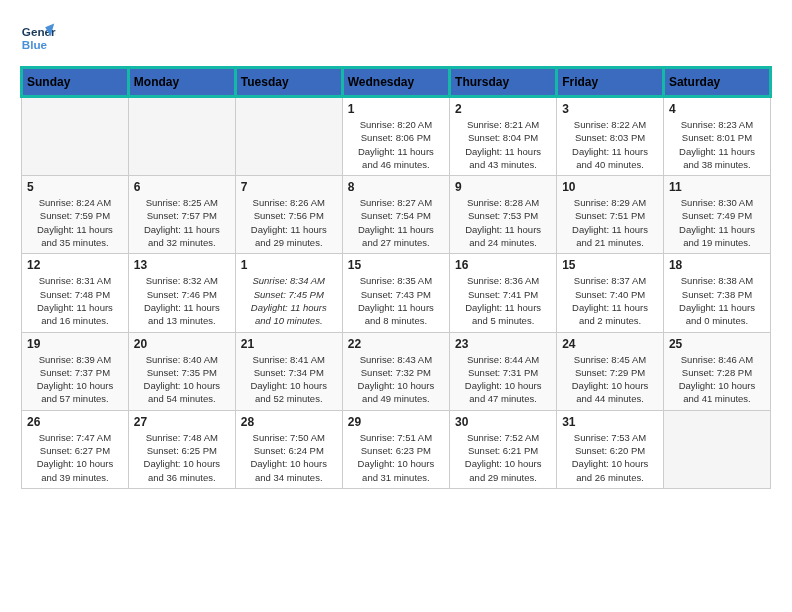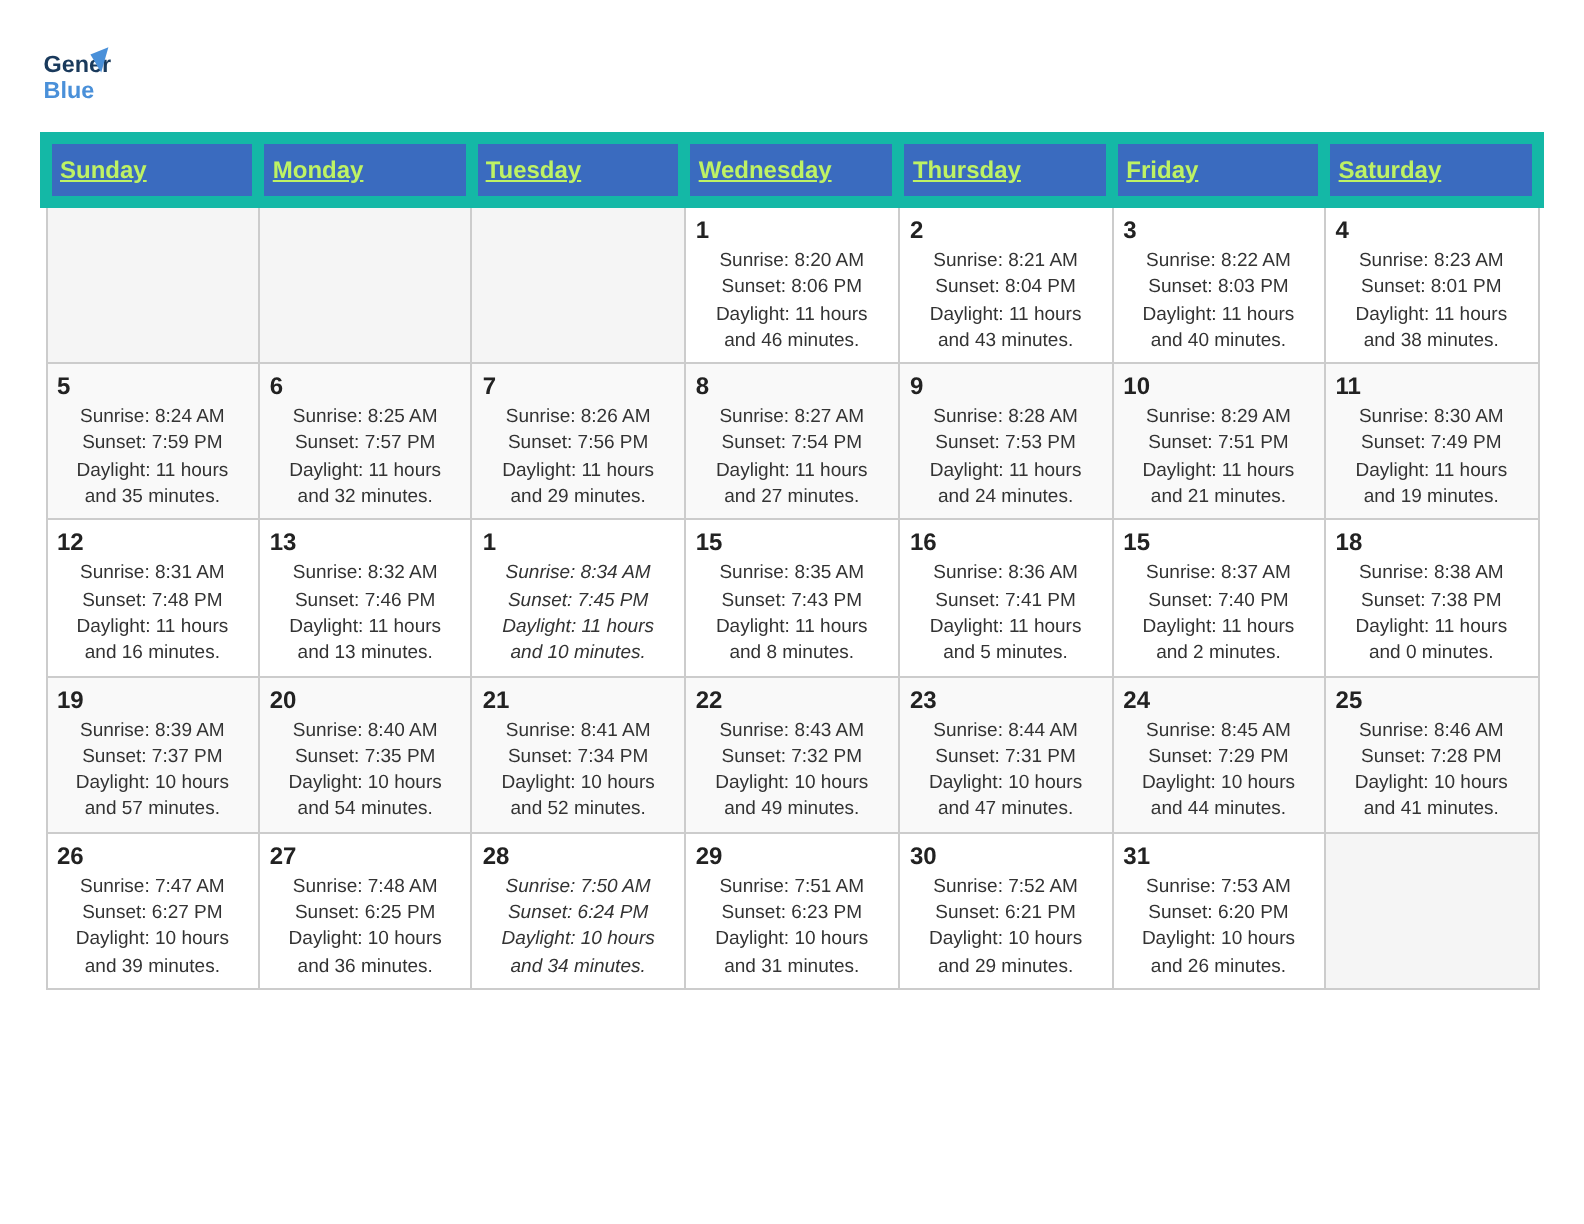--- a/index.html
+++ b/index.html
@@ -37,27 +37,26 @@
       font-size: 14px;
       color: #444;
     }
     .calendar {
       width: 100%;
       border-collapse: collapse;
       border: 1px solid #ccc;
     }
     .calendar th {
       background: #3a6bbf;
-      color: #bef264;
+      color: #000000;
       font-size: 12px;
       font-weight: bold;
       padding: 6px 4px;
-      border: 6px solid #14b8a6;
+      border: 3px solid #14b8a6;
       text-align: left;
-      text-decoration: underline;
     }
     .calendar td {
       border: 1px solid #ccc;
       vertical-align: top;
       padding: 4px 5px;
       width: 108px;
       min-height: 80px;
       font-size: 10px;
       color: #222;
       background: #fff;
@@ -310,21 +309,21 @@
         </td>
         <td>
           <span class="day-num">27</span>
           <div class="day-info" style="white-space: pre-line;">Sunrise: 7:48 AM
 Sunset: 6:25 PM
 Daylight: 10 hours
 and 36 minutes.</div>
         </td>
         <td>
           <span class="day-num">28</span>
-          <div class="day-info" style="white-space: pre-line; font-style: italic;">Sunrise: 7:50 AM
+          <div class="day-info" style="white-space: pre-line;">Sunrise: 7:50 AM
 Sunset: 6:24 PM
 Daylight: 10 hours
 and 34 minutes.</div>
         </td>
         <td>
           <span class="day-num">29</span>
           <div class="day-info" style="white-space: pre-line;">Sunrise: 7:51 AM
 Sunset: 6:23 PM
 Daylight: 10 hours
 and 31 minutes.</div>

